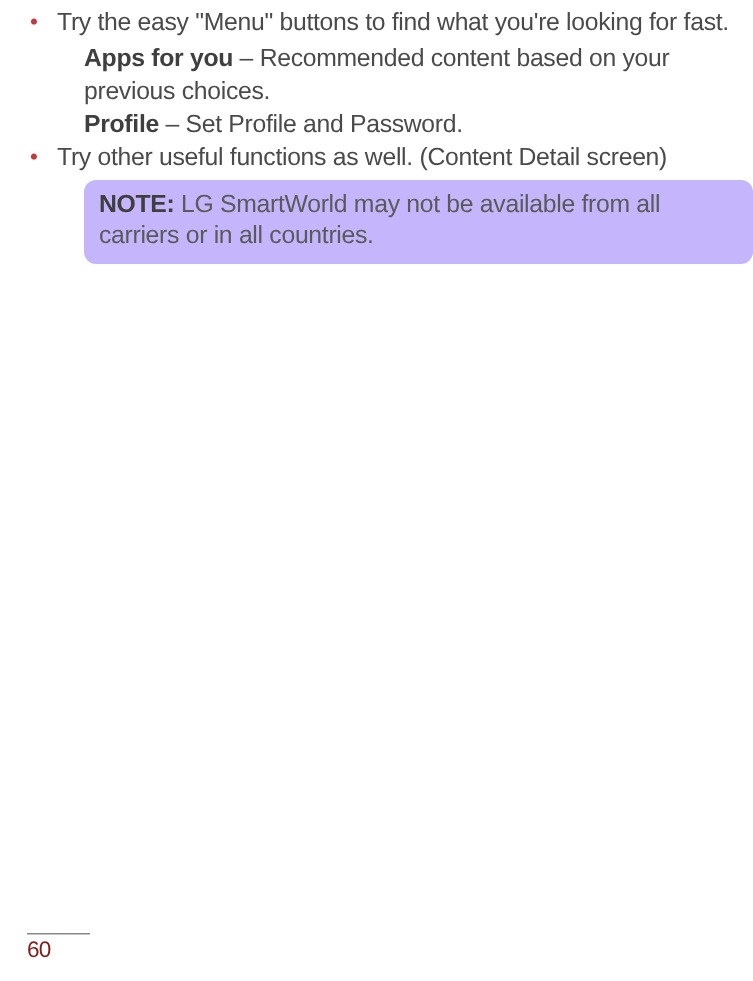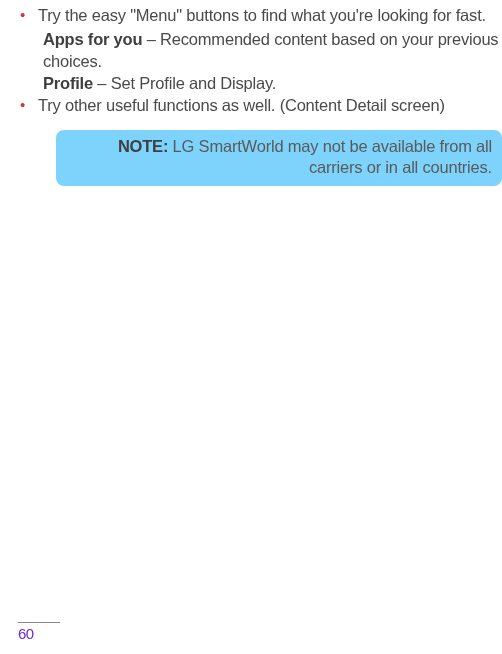--- a/index.html
+++ b/index.html
@@ -35,71 +35,70 @@
     padding-left: 2px;
   }
   .bullet-body {
     flex: 1;
     font-size: 16.5px;
     line-height: 22px;
     font-stretch: condensed;
     letter-spacing: -0.2px;
   }
   .indent {
-    margin-left: 25px;
+    margin-left: 38px;
     font-size: 16.5px;
     line-height: 22px;
     letter-spacing: -0.2px;
   }
   .bold {
     font-weight: 700;
     color: #3f3f3f;
   }
   .note-box {
-    margin: 14px 0 0 38px;
-    background: #7dd3fc;
+    margin: 4px 0 0 38px;
+    background: #c4b5fd;
     border-radius: 8px;
     padding: 6px 10px 8px 10px;
     font-size: 16.5px;
     line-height: 21px;
     color: #5a5a5a;
     letter-spacing: -0.2px;
-    text-align: right;
   }
   .footer {
     position: absolute;
     left: 18px;
     bottom: 12px;
     width: 60px;
   }
   .footer-line {
     border-top: 1px solid #888;
     width: 42px;
     margin-bottom: 2px;
   }
   .page-num {
     font-size: 15px;
-    color: #6d28d9;
+    color: #7f1d1d;
     letter-spacing: -0.5px;
   }
 </style>
 </head>
 <body>
 
 <div class="page">
 
   <div class="bullet-row">
     <div class="bullet">•</div>
     <div class="bullet-body">Try the easy "Menu" buttons to find what you're looking for fast.</div>
   </div>
   <div class="indent">
     <span class="bold">Apps for you</span><span> – Recommended content based on your previous choices.</span>
   </div>
   <div class="indent">
-    <span class="bold">Profile</span><span> – Set Profile and Display.</span>
+    <span class="bold">Profile</span><span> – Set Profile and Password.</span>
   </div>
 
   <div class="bullet-row">
     <div class="bullet">•</div>
     <div class="bullet-body">Try other useful functions as well. (Content Detail screen)</div>
   </div>
 
   <div class="note-box">
     <span class="bold">NOTE:</span><span> LG SmartWorld may not be available from all carriers or in all countries.</span>
   </div>

